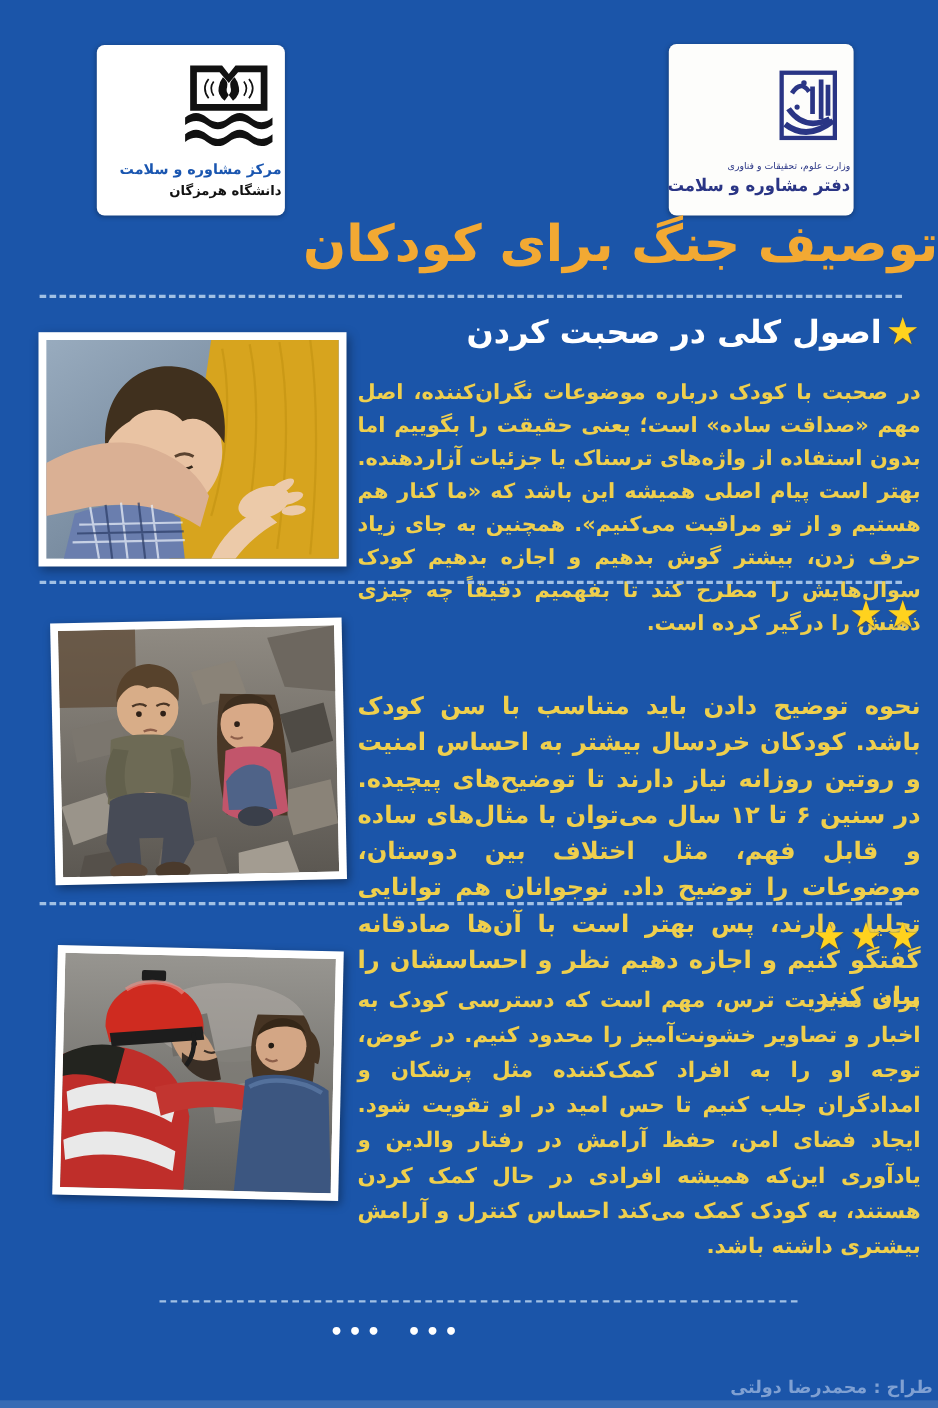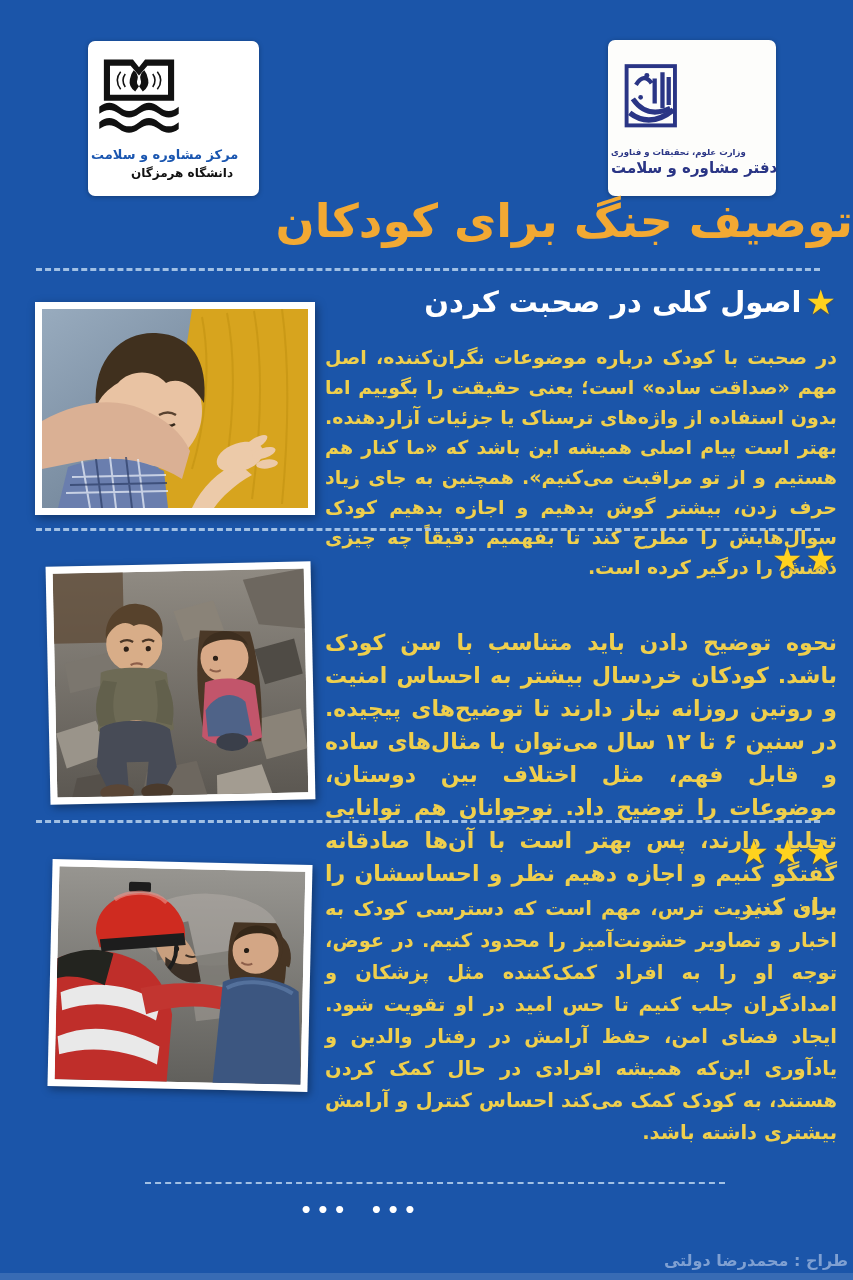--- a/index.html
+++ b/index.html
@@ -4,30 +4,30 @@
 <style>
   html,body{margin:0;padding:0;background:#2b2b2b;}
   .page{
     position:relative;width:853px;height:1280px;margin:0 auto;
     background:#1B55A9;overflow:hidden;
     font-family:"DejaVu Sans",sans-serif;direction:rtl;
   }
   
   .logo-card{
     position:absolute;background:#ffffff;border-radius:7px;
-    display:flex;flex-direction:column;align-items:flex-end;justify-content:center;
+    display:flex;flex-direction:column;align-items:flex-start;justify-content:center;
     box-shadow:0 1px 5px rgba(0,0,0,.3);text-align:center;
   }
   .logo-left{left:88px;top:41px;width:165px;height:149px;padding:3px;}
   .logo-left .emblem{width:96px;height:84px;}
   .logo-left .l1{color:#1A56B0;font-weight:bold;font-size:13px;margin-top:5px;white-space:nowrap;}
   .logo-left .l2{color:#121212;font-weight:bold;font-size:12px;margin-top:4px;white-space:nowrap;margin-left:40px;}
   .logo-right{left:608px;top:40px;width:162px;height:150px;padding:3px;background:#fdfdfb;}
   .logo-right .callig{width:78px;height:86px;}
-  .logo-right .ministry{color:#2A3585;font-size:8.5px;font-weight:bold;margin-top:2px;white-space:nowrap;}
+  .logo-right .ministry{color:#2A3585;font-size:8.5px;font-weight:normal;margin-top:2px;white-space:nowrap;}
   .logo-right .office{color:#2A3585;font-size:15px;font-weight:bold;margin-top:2px;white-space:nowrap;transform:scaleY(1.05);}
   
   .main-title{
     position:absolute;top:194px;left:0;width:100%;text-align:right;
     color:#F2A933;font-size:46px;font-weight:bold;line-height:1.2;
   }
   
   .dash{position:absolute;height:0;border-top:3px dashed #A9C6E8;opacity:.95;}
   .dash1{top:268px;left:36px;width:784px;}
   .dash2{top:528px;left:36px;width:784px;}

